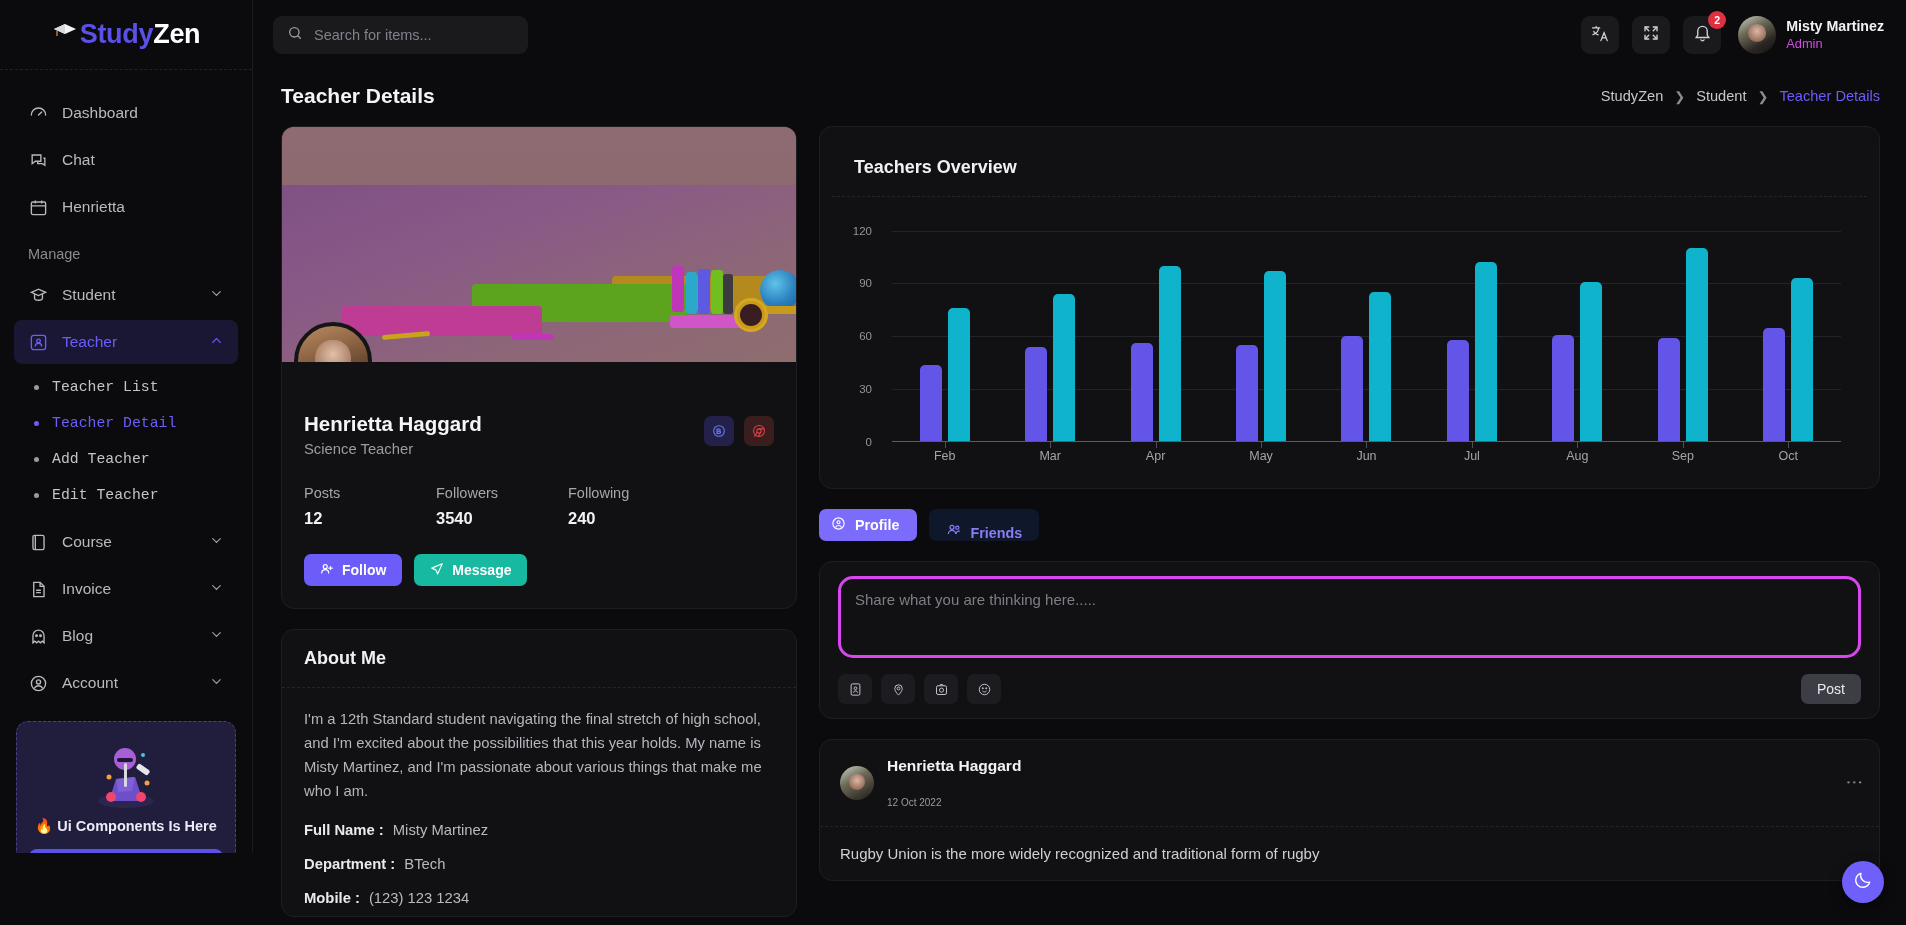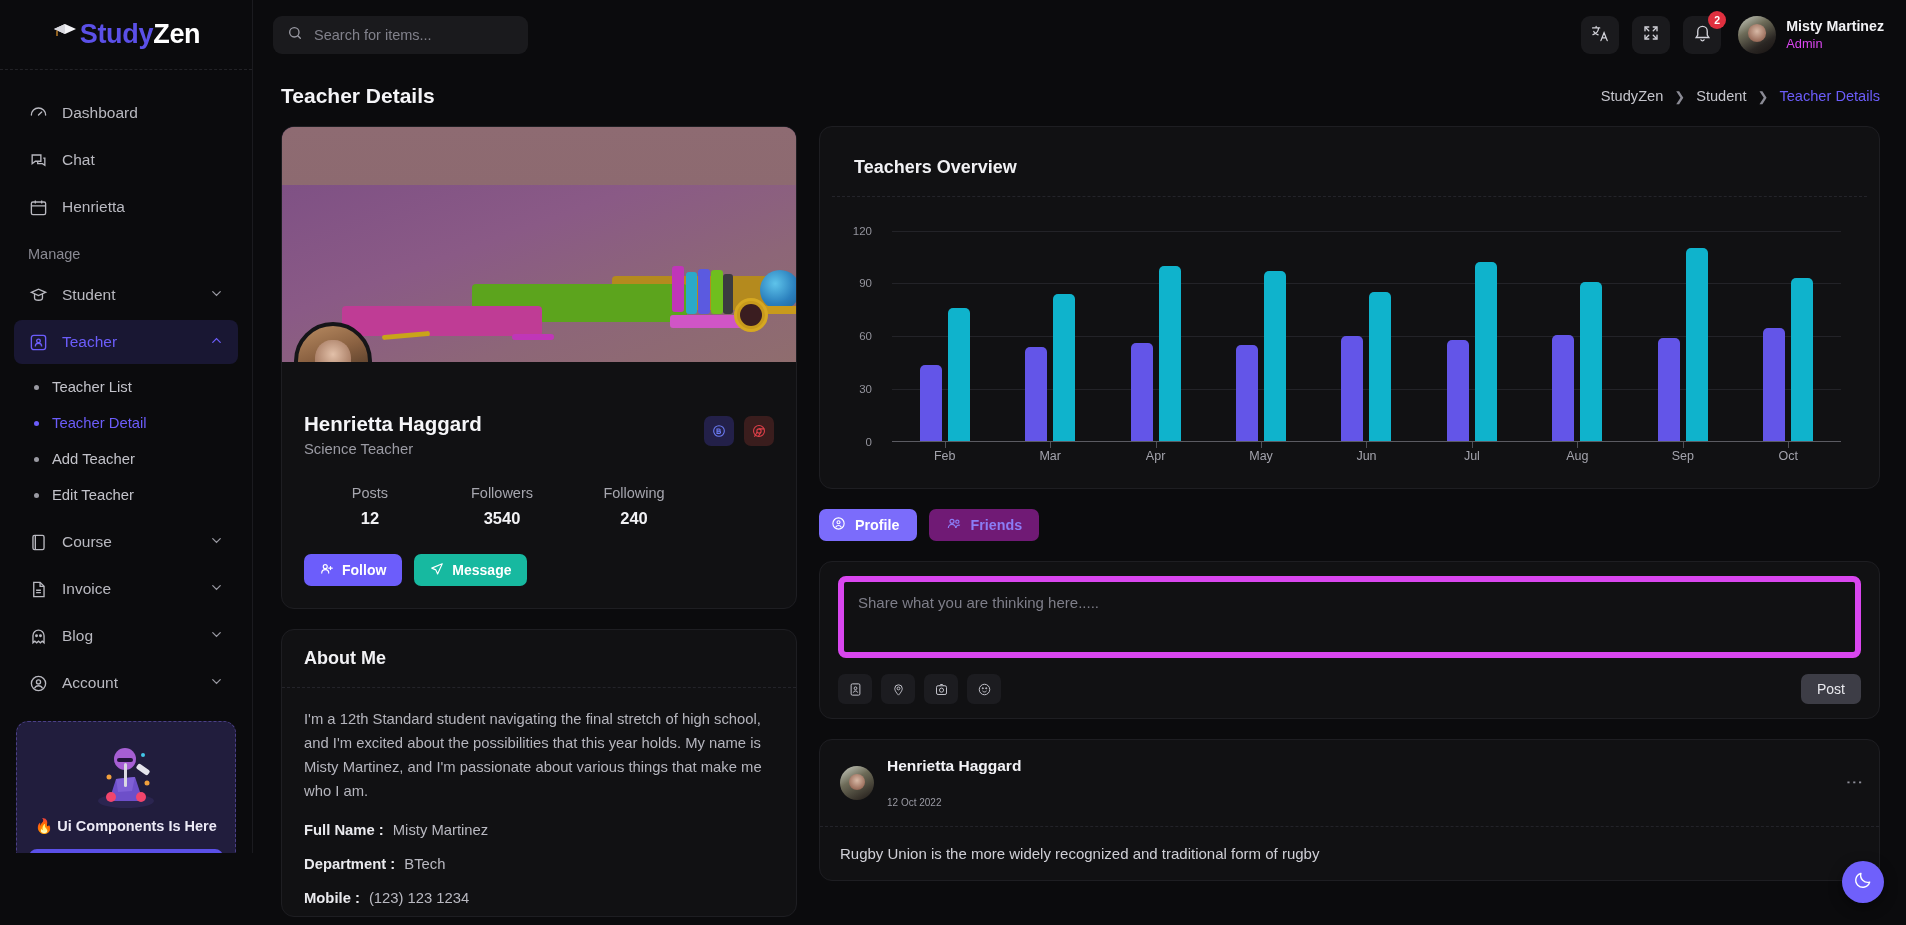--- a/index.html
+++ b/index.html
@@ -21,21 +21,21 @@
   .nav-item{display:flex;align-items:center;gap:14px;height:44px;margin:3px 14px;
     padding:0 14px;border-radius:8px;color:#b9b9c0;font-size:15.5px;cursor:pointer;}
   .nav-item .ico{width:20px;height:20px;display:flex;align-items:center;justify-content:center;flex:0 0 20px;}
   .nav-item.active{background:#191733;color:#6c5dfb;}
   .nav-item.active .ico svg{stroke:#6c5dfb;}
   .nav-item .chev{margin-left:auto;}
   .section-label{color:#8a8a93;font-size:14.5px;padding:14px 28px 8px;}
 
   .sub{padding:2px 0 4px;}
   .sub-item{display:flex;align-items:center;gap:13px;height:36px;padding:0 28px 0 34px;
-    font-size:14.8px;color:#c3c3ca;cursor:pointer;}
+    font-size:14.8px;color:#c3c3ca;cursor:pointer;font-family:Liberation Mono, monospace;}
   .sub-item .dot{width:5px;height:5px;border-radius:50%;background:#9a9aa2;flex:0 0 5px;}
   .sub-item.active{color:#6c5dfb;}
   .sub-item.active .dot{background:#6c5dfb;}
 
   .promo{margin:16px 16px 0;background:#211d3d;border:1px dashed #4a3f86;border-radius:12px;
     padding:16px 12px 14px;text-align:center;}
   .promo-art{height:74px;display:flex;align-items:center;justify-content:center;font-size:46px;line-height:1;}
   .promo-title{font-size:14.5px;font-weight:700;color:#eceaf6;margin-top:6px;white-space:nowrap;}
   .promo-btn{margin-top:14px;background:#5b50e8;color:#fff;border:none;border-radius:8px;
     height:34px;width:100%;font-size:14.5px;font-weight:600;display:flex;align-items:center;
@@ -90,21 +90,21 @@
   .prof-body{padding:50px 22px 22px;}
   .prof-name{font-size:20.5px;font-weight:700;color:#f5f5f8;}
   .prof-role{font-size:14.8px;color:#9b9ba4;margin-top:5px;}
   .prof-top{display:flex;align-items:flex-start;}
   .soc{margin-left:auto;display:flex;gap:10px;padding-top:4px;}
   .soc-btn{width:30px;height:30px;border-radius:7px;display:flex;align-items:center;
     justify-content:center;cursor:pointer;}
   .soc-b{background:#232049;}
   .soc-c{background:#3a1d1d;}
   .stats{display:flex;margin-top:28px;}
-  .stat{flex:0 0 132px;text-align:center;}
+  .stat{flex:0 0 132px;}
   .stat .lbl{font-size:14.5px;color:#a6a6ae;}
   .stat .val{font-size:16.5px;font-weight:700;color:#f2f2f5;margin-top:8px;}
   .actions{display:flex;gap:12px;margin-top:26px;}
   .btn{border:none;border-radius:7px;height:32px;padding:0 16px;font-size:14px;font-weight:600;
     display:flex;align-items:center;gap:8px;cursor:pointer;color:#fff;font-family:inherit;}
   .btn-follow{background:#6c5dfb;}
   .btn-msg{background:#17b9a0;}
 
   .card-head{padding:18px 22px;font-size:18px;font-weight:600;color:#f1f1f4;
     border-bottom:1px dashed #24242a;}
@@ -130,25 +130,25 @@
   .bar.a{background:#6355e8;}
   .bar.b{background:#0fb3cc;}
   .xaxis{position:absolute;left:40px;right:6px;bottom:0;height:24px;display:flex;}
   .xlab{flex:1;text-align:center;font-size:12.5px;color:#a3a3ac;line-height:24px;}
 
   
   .tabs{display:flex;gap:12px;}
   .tab{height:32px;border-radius:7px;padding:0 17px;display:flex;align-items:center;gap:9px;
     font-size:14.3px;font-weight:700;cursor:pointer;border:none;font-family:inherit;}
   .tab.on{background:#7b6cfb;color:#fff;padding-left:12px;}
-  .tab.off{background:#701a75;color:#8b7df6;}
+  .tab.off{background:#0f172a;color:#8b7df6;align-items:flex-end;}
 
   
   .composer{padding:14px 18px 14px;}
-  .ta{width:100%;height:82px;background:transparent;border:6px solid #d946ef;border-radius:8px;
+  .ta{width:100%;height:82px;background:transparent;border:3px solid #d946ef;border-radius:15px;
     padding:12px 14px;color:#d4d4db;font-size:15px;font-family:inherit;resize:none;outline:none;}
   .ta::placeholder{color:#7e7e89;}
   .comp-bar{display:flex;align-items:center;margin-top:12px;}
   .comp-tools{display:flex;gap:9px;}
   .tool{width:34px;height:30px;border-radius:7px;background:#1c1c20;display:flex;
     align-items:center;justify-content:center;cursor:pointer;}
   .post-btn{margin-left:auto;background:#3d3d46;color:#e9e9ee;border:none;border-radius:7px;
     height:30px;padding:0 16px;font-size:14px;cursor:pointer;font-family:inherit;}
 
   

